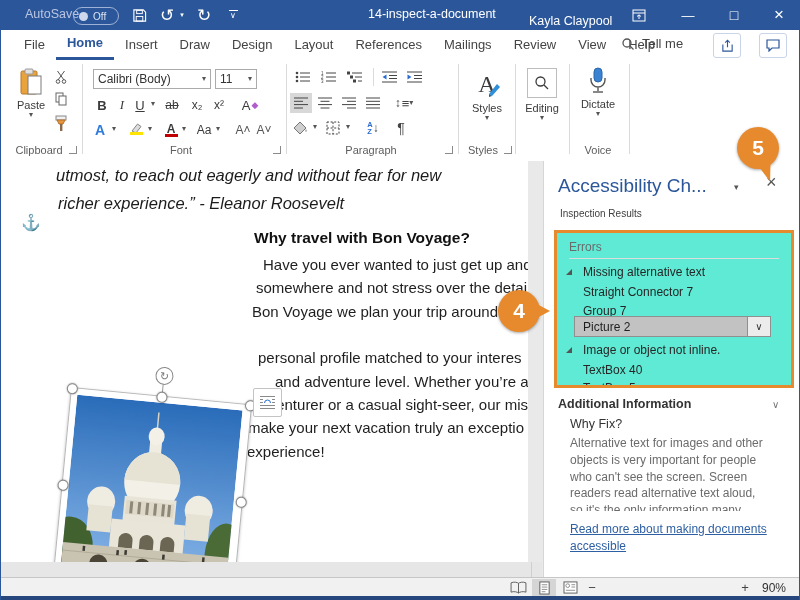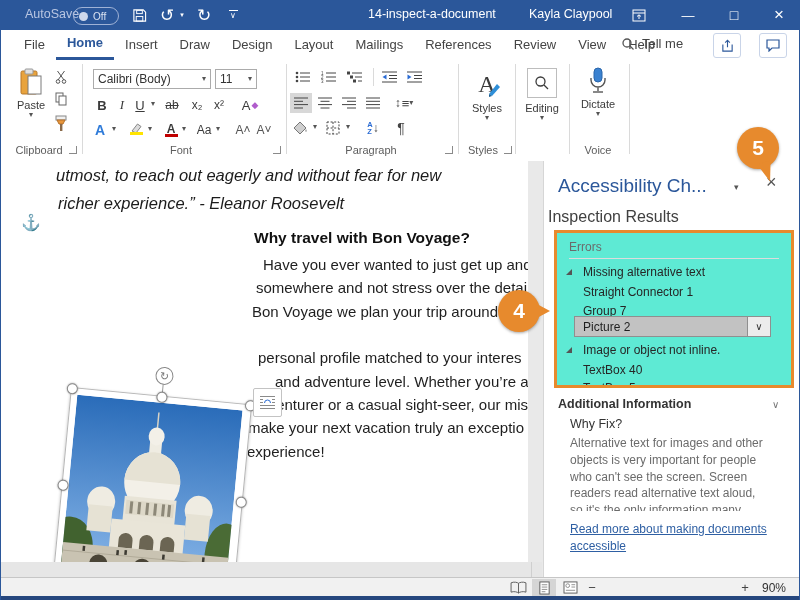--- a/index.html
+++ b/index.html
@@ -91,21 +91,21 @@
         <span>▾</span>
       </div>
     <div class="tbtn glyph16" style="left:192px;width:22px;">
         <span>↻</span>
       </div>
     <div class="tbtn" style="left:224px;width:16px;flex-direction:column;">
       <span style="width:9px;height:1px;background:#fff;margin-bottom:1px;"></span>
       <span style="font-size:8px;line-height:1;">∨</span>
     </div>
     <span class="tb-txt" style="left:367px;">14-inspect-a-document</span>
-    <span class="tb-txt" style="left:528px;">Kayla Claypool</span>
+    <span class="tb-txt" style="left:528px;margin-top:7px;">Kayla Claypool</span>
     <div class="tbtn" style="left:626px;width:24px;">
       <svg width="14" height="13" viewBox="0 0 14 13">
           <rect x="1" y="1" width="12" height="11" fill="none" stroke="#fff"></rect>
           <line x1="1" y1="4" x2="13" y2="4" stroke="#fff"></line>
           <path d="M7 10 V6 M5 7.5 L7 5.8 L9 7.5" fill="none" stroke="#fff"></path>
         </svg>
     </div>
     <div class="tbtn" style="left:672px;width:30px;font-size:13px;">
         <span>—</span>
       </div>
@@ -118,22 +118,22 @@
   </div>
 
   <div id="tabrow">
     <div class="tabs">
       <span class="tab">File</span>
       <span class="tab active">Home</span>
       <span class="tab">Insert</span>
       <span class="tab">Draw</span>
       <span class="tab">Design</span>
       <span class="tab">Layout</span>
+      <span class="tab">References</span>
       <span class="tab">Mailings</span>
-      <span class="tab">References</span>
       <span class="tab">Review</span>
       <span class="tab">View</span>
       <span class="tab">Help</span>
     </div>
     <div class="abs" style="left:620px;top:6px;display:flex;align-items:flex-end;">
       <svg width="14" height="14" viewBox="0 0 14 14">
           <circle cx="6" cy="6" r="4" fill="none" stroke="#555" stroke-width="1.3"></circle>
           <line x1="9" y1="9" x2="12.5" y2="12.5" stroke="#555" stroke-width="1.3"></line>
         </svg>
       <span style="font-size:13px;color:#444;margin-left:7px;">Tell me</span>
@@ -506,28 +506,28 @@
       <div class="bline" style="left:254px;top:212px;margin-left:20px;">and adventure level. Whether you’re a da</div>
       <div class="bline" style="left:251px;top:235px;">adventurer or a casual sight-seer, our mis</div>
       <div class="bline" style="left:247px;top:258px;">make your next vacation truly an exceptio</div>
       <div class="bline" style="left:246px;top:282px;">experience!</div>
     </div>
 
     <div id="panel">
       <div class="abs" style="left:14px;top:14px;font-size:19px;color:#2b579a;white-space:nowrap;">Accessibility Ch...</div>
       <div class="abs" style="left:190px;top:21px;font-size:9px;color:#555;">▾</div>
       <div class="abs" style="left:222px;top:11px;font-size:18px;color:#555;">×</div>
-      <div class="abs" style="left:4px;top:47px;font-size:16px;color:#404040;">Inspection Results</div>
+      <div class="abs" style="left:16px;top:47px;font-size:10px;color:#404040;">Inspection Results</div>
 
       <div id="errorbox">
         <div class="perr" style="left:12px;top:7px;color:#6b6b6b;">Errors</div>
         <div class="abs" style="left:12px;top:25px;width:210px;height:1px;background:#dcdcdc;"></div>
         <span class="tri" style="left:9px;top:36px;"></span>
         <div class="perr" style="left:26px;top:32px;">Missing alternative text</div>
-        <div class="perr" style="left:26px;top:52px;">Straight Connector 1</div>
+        <div class="perr" style="left:26px;top:52px;">Straight Connector 7</div>
         <div class="perr" style="left:26px;top:71px;">Group 7</div>
         <div id="selrow">
           <span class="txt">Picture 2</span>
           <span id="seldrop">
               <span>∨</span>
             </span>
         </div>
         <span class="tri" style="left:9px;top:114px;"></span>
         <div class="perr" style="left:26px;top:110px;">Image or object not inline.</div>
         <div class="perr" style="left:26px;top:130px;">TextBox 40</div>

